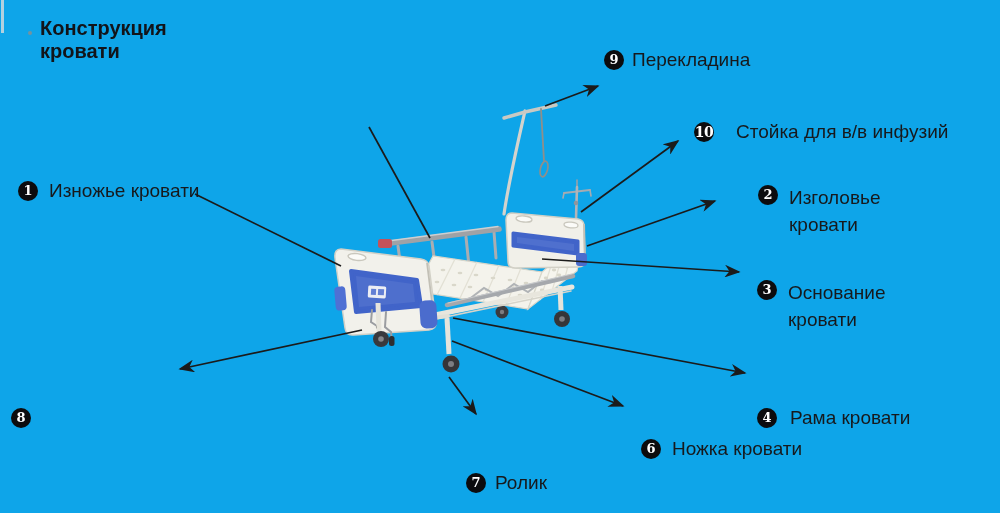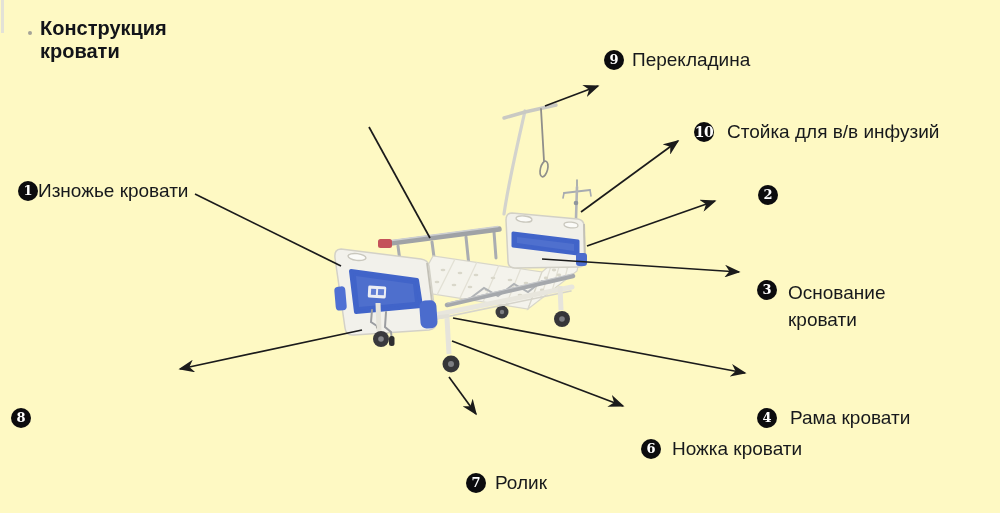--- a/index.html
+++ b/index.html
@@ -1,17 +1,17 @@
 <!DOCTYPE html>
 <html><head>
 <meta charset="utf-8">
 <style>
   html,body{margin:0;padding:0;background:#ffffff;}
   .stage{
-    position:relative;width:1000px;height:513px;background:#fef9c3;overflow:hidden;
+    position:relative;width:1000px;height:513px;background:#0ea5e9;overflow:hidden;
     font-family:"Liberation Sans", sans-serif;color:#17191c;
   }
   .stage svg{position:absolute;left:0;top:0;}
   .title{
     position:absolute;left:40px;top:17px;width:168px;
     font-size:20px;font-weight:bold;line-height:23px;color:#121419;
   }
   .lbl{
     position:absolute;display:flex;align-items:flex-start;
     font-size:19px;line-height:21px;white-space:nowrap;color:#17191c;
@@ -189,36 +189,37 @@
       <line x1="452" y1="341" x2="623" y2="406" marker-end="url(#ah)"></line>
       <line x1="449" y1="377" x2="476" y2="414" marker-end="url(#ah)"></line>
       <line x1="362" y1="330" x2="180" y2="369" marker-end="url(#ah)"></line>
     </g>
   </svg>
 
   <div class="title">Конструкция кровати</div>
 
   <div class="lbl" style="left:18px;top:180px;">
     <span class="circ">1</span>
-    <span class="txt" style="text-align:center;">Изножье кровати</span>
+    <span class="txt" style="margin-left:11px;text-align:center;">Изножье кровати</span>
   </div>
 
 
   <div class="lbl" style="left:604px;top:49px;">
     <span class="circ">9</span>
     <span class="txt" style="margin-left:8px;">Перекладина</span>
   </div>
 
   <div class="lbl" style="left:694px;top:121px;">
     <span class="circ ten">10</span>
-    <span class="txt" style="margin-left:13px;">Стойка для в/в инфузий</span>
+    <span class="txt" style="margin-left:22px;">Стойка для в/в инфузий</span>
   </div>
 
   <div class="lbl wrap" style="left:758px;top:184px;line-height:27px;">
     <span class="circ">2</span>
+    <span class="txt" style="margin-left:11px;width:100px;">Изголовье кровати</span>
   </div>
 
   <div class="lbl wrap" style="left:757px;top:279px;line-height:27px;">
     <span class="circ">3</span>
     <span class="txt" style="margin-left:11px;width:110px;">Основание кровати</span>
   </div>
 
   <div class="lbl" style="left:757px;top:407px;">
     <span class="circ">4</span>
     <span class="txt" style="margin-left:13px;">Рама кровати</span>

